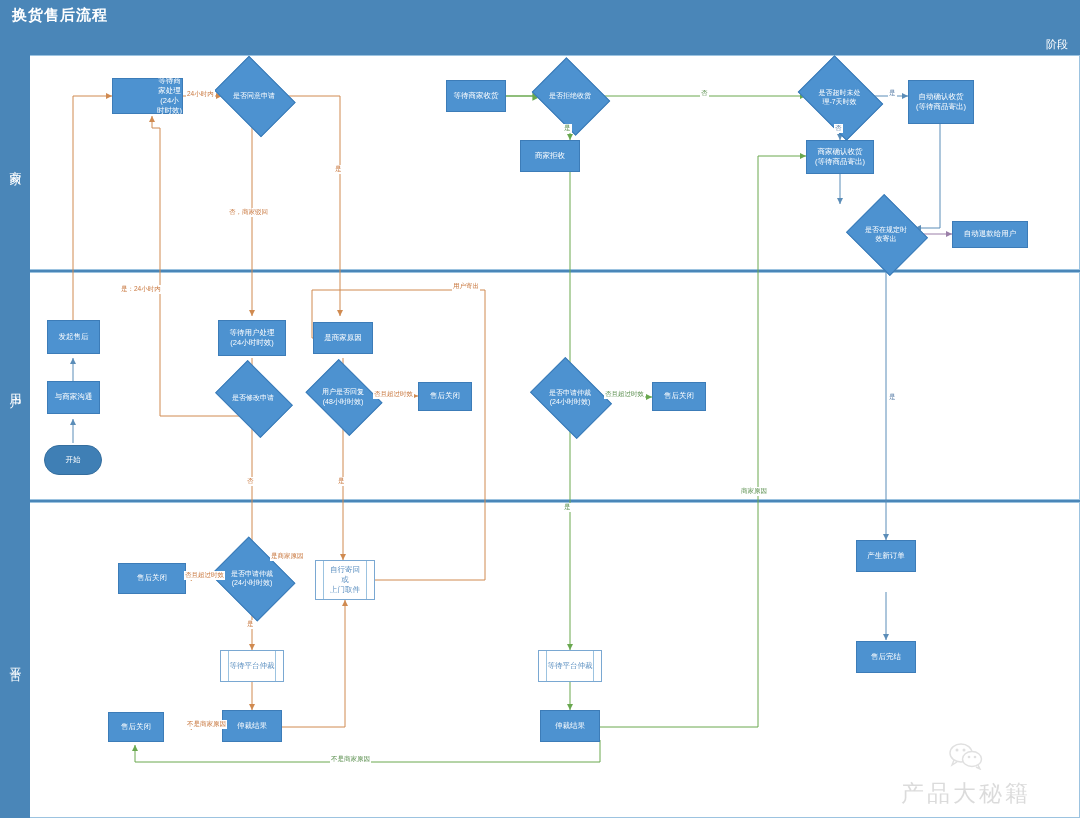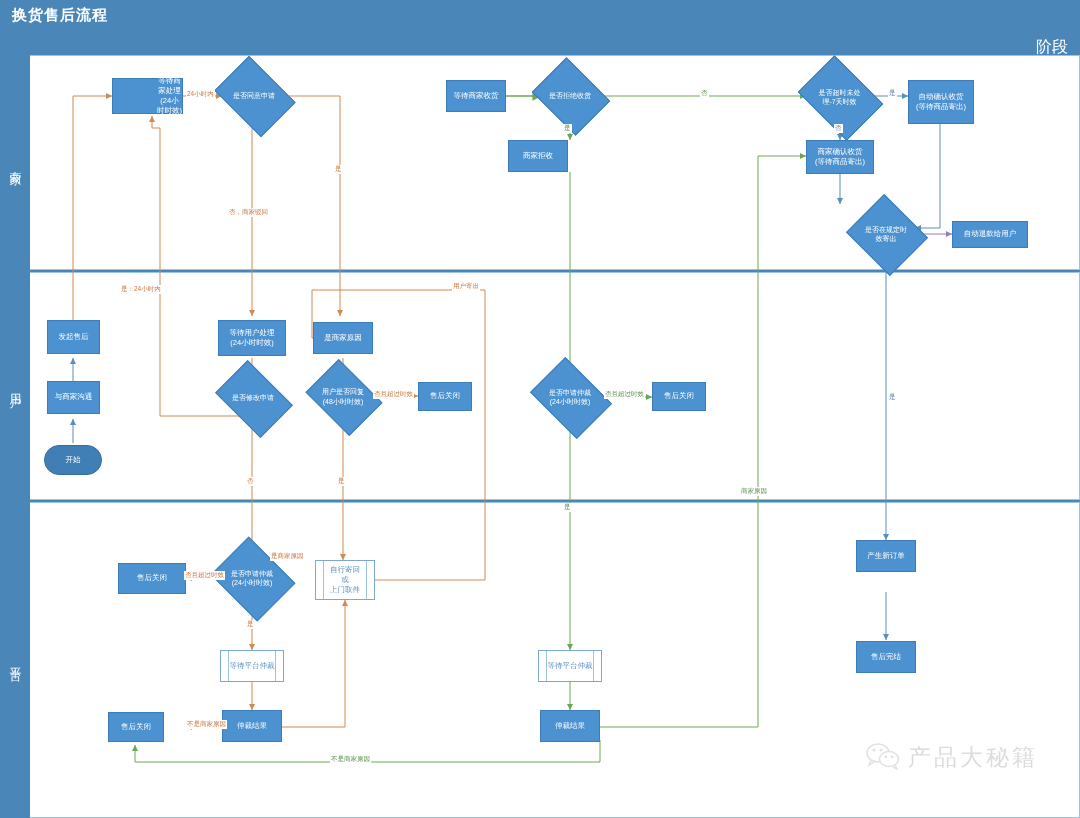--- a/index.html
+++ b/index.html
@@ -15,21 +15,21 @@
   .titlebar{
     position:absolute;left:0;top:0;width:1080px;height:31px;
     background:#4a86b8;
   }
   .titlebar .t{
     position:absolute;left:12px;top:6px;
     color:#ffffff;font-size:15px;font-weight:bold;letter-spacing:1px;
   }
   .stagehdr{
     position:absolute;left:0;top:31px;width:1080px;height:24px;
-    background:#4a86b8;color:#ffffff;font-size:16px;
+    background:#4a86b8;color:#ffffff;font-size:11px;
     box-sizing:border-box;
   }
   .stagehdr span{position:absolute;right:12px;top:6px;}
 
   .lane-col{
     position:absolute;left:0;top:55px;width:30px;height:763px;
     background:#4a86b8;
   }
   .lane-label{
     position:absolute;left:0;width:30px;
@@ -83,21 +83,21 @@
   .elabel{
     position:absolute;font-size:6.5px;color:#c8763c;white-space:nowrap;
     background:#ffffff;padding:0 1px;
   }
   .elabel.g{color:#5a8f4e;}
   .elabel.b{color:#5a7fa8;}
 
   
   .watermark{
     position:absolute;left:866px;top:742px;width:200px;height:46px;
-    display:flex;gap:8px;opacity:.30;
+    display:flex;align-items:center;gap:8px;opacity:.30;flex-direction:column;
   }
   .wm-text{font-size:23px;color:#8a8a8a;letter-spacing:3px;font-family:"DejaVu Serif",serif;}
   .wm-icon{width:34px;height:28px;position:relative;}
 </style>
 </head>
 <body>
 
 <div id="stage">
 
   <div class="titlebar">
@@ -210,21 +210,21 @@
 
   <div class="node box" style="left:446px;top:80px;width:60px;height:32px;">
     <span>等待商家收货</span>
   </div>
 
   <div class="diamond" style="left:540px;top:72px;width:60px;height:47px;">
     <div class="dshape"></div>
     <div class="dtext">是否拒绝收货</div>
   </div>
 
-  <div class="node box" style="left:508px;top:140px;width:60px;height:32px;">
+  <div class="node box" style="left:520px;top:140px;width:60px;height:32px;">
     <span>商家拒收</span>
   </div>
 
   <div class="diamond" style="left:806px;top:72px;width:67px;height:50px;">
     <div class="dshape"></div>
     <div class="dtext">是否超时未处<br>理-7天时效</div>
   </div>
 
   <div class="node box" style="left:908px;top:80px;width:66px;height:44px;">
     <span>自动确认收货<br>(等待商品寄出)</span>

